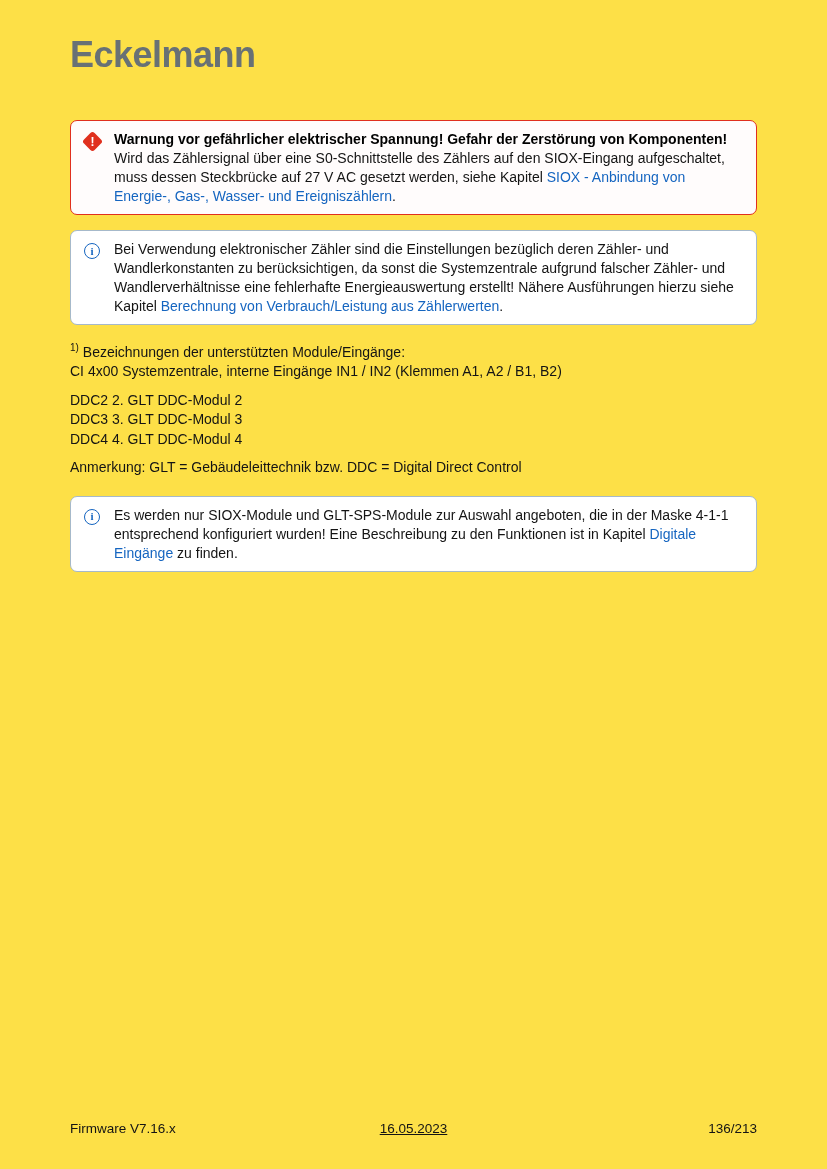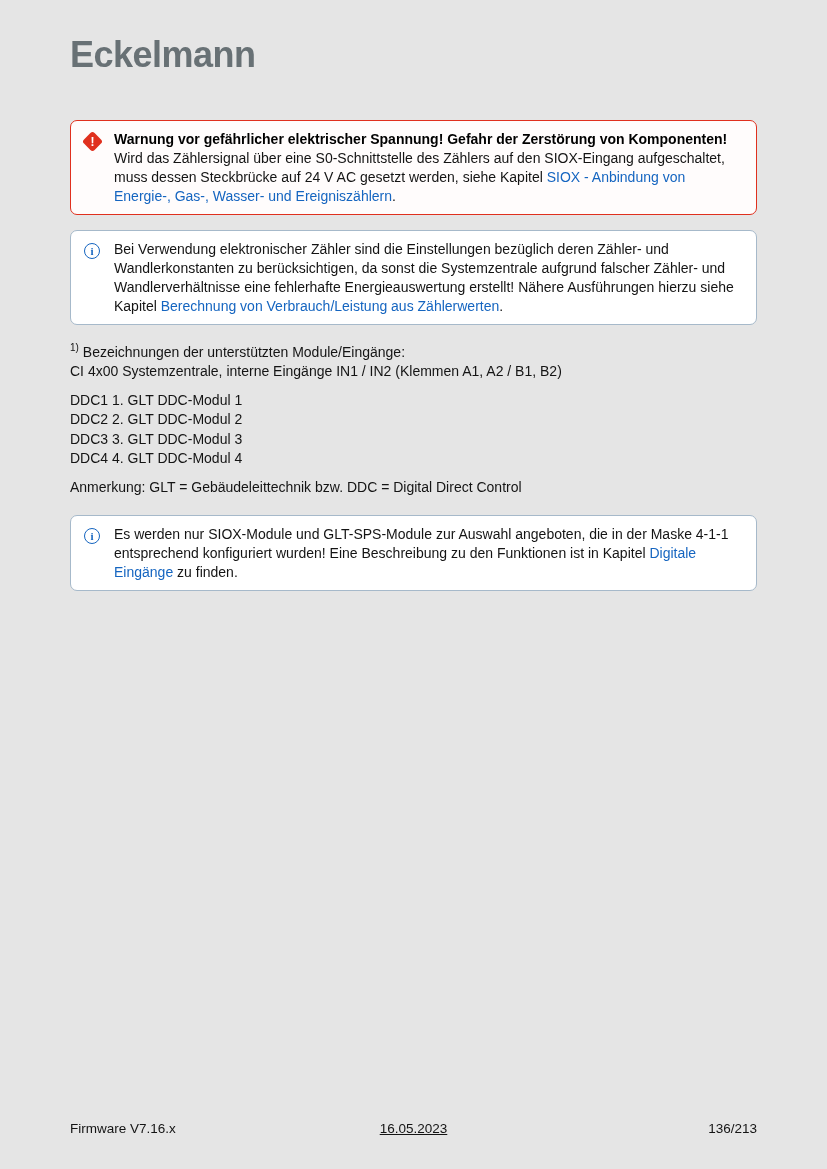--- a/index.html
+++ b/index.html
@@ -1,20 +1,20 @@
 <!DOCTYPE html>
 <html><head>
 <meta charset="utf-8">
 <style>
   * { margin:0; padding:0; box-sizing:border-box; }
   html,body { background:#ffffff; }
   .page {
     position:relative;
     width:827px; height:1169px;
-    background:#e5e5e5;
+    background:#fde047;
     font-family:"Liberation Sans","DejaVu Sans",sans-serif;
     font-size:14px; color:#141414;
     overflow:hidden;
     margin:0 auto;
   }
   .content { position:absolute; left:70px; top:0; width:687px; }
 
   .logo {
     margin-top:34px;
     font-size:36px; font-weight:bold;
@@ -76,41 +76,40 @@
     <div class="logo">Eckelmann</div>
 
     <div class="callout warning">
       <div class="icon-col">
         <span class="warn-icon">
           <span class="glyph">!</span>
         </span>
       </div>
       <div class="text-col">
         <div class="title">Warnung vor gefährlicher elektrischer Spannung! Gefahr der Zerstörung von Komponenten!</div>
-        <div><span>Wird das Zählersignal über eine S0-Schnittstelle des Zählers auf den SIOX-Eingang aufgeschaltet, muss dessen Steckbrücke auf 24 V AC gesetzt werden, siehe Kapitel </span><a class="doclink">SIOX - Anbindung von Energie-, Gas-, Wasser- und Ereigniszählern</a><span>.</span></div>
+        <div><span>Wird das Zählersignal über eine S0-Schnittstelle des Zählers auf den SIOX-Eingang aufgeschaltet, muss dessen Steckbrücke auf 27 V AC gesetzt werden, siehe Kapitel </span><a class="doclink">SIOX - Anbindung von Energie-, Gas-, Wasser- und Ereigniszählern</a><span>.</span></div>
       </div>
     </div>
 
     <div class="callout info first">
       <div class="icon-col">
         <span class="info-icon">
             <span>i</span>
           </span>
       </div>
       <div class="text-col"><span>Bei Verwendung elektronischer Zähler sind die Einstellungen bezüglich deren Zähler- und Wandlerkonstanten zu berücksichtigen, da sonst die Systemzentrale aufgrund falscher Zähler- und Wandlerverhältnisse eine fehlerhafte Energieauswertung erstellt! Nähere Ausführungen hierzu siehe Kapitel </span><a class="doclink">Berechnung von Verbrauch/Leistung aus Zählerwerten</a><span>.</span></div>
     </div>
 
     <div class="footnote-block">
       <div><sup>1)</sup><span> Bezeichnungen der unterstützten Module/Eingänge:</span></div>
       <div>CI 4x00 Systemzentrale, interne Eingänge IN1 / IN2 (Klemmen A1, A2 / B1, B2)</div>
     </div>
 
 
     <div class="line-block">
-      <div>DDC1 1. GLT DDC-Modul 1</div>
       <div>DDC2 2. GLT DDC-Modul 2</div>
       <div>DDC3 3. GLT DDC-Modul 3</div>
       <div>DDC4 4. GLT DDC-Modul 4</div>
     </div>
 
     <div class="line-block">Anmerkung: GLT = Gebäudeleittechnik bzw. DDC = Digital Direct Control</div>
 
     <div class="callout info second">
       <div class="icon-col">
         <span class="info-icon">

